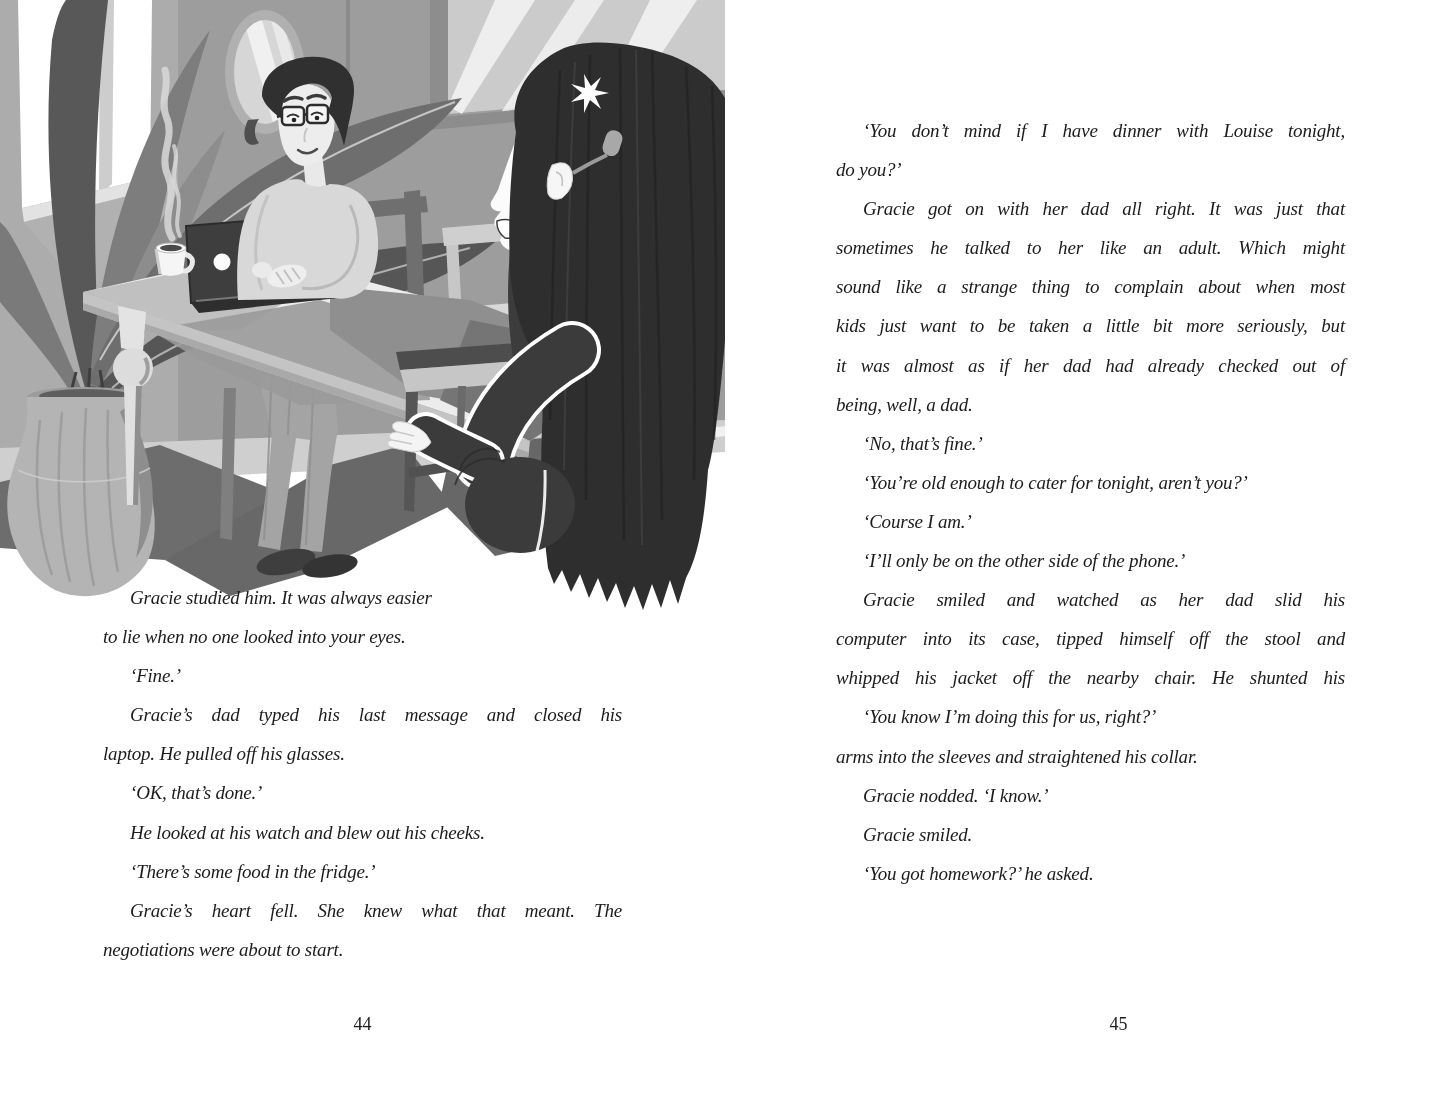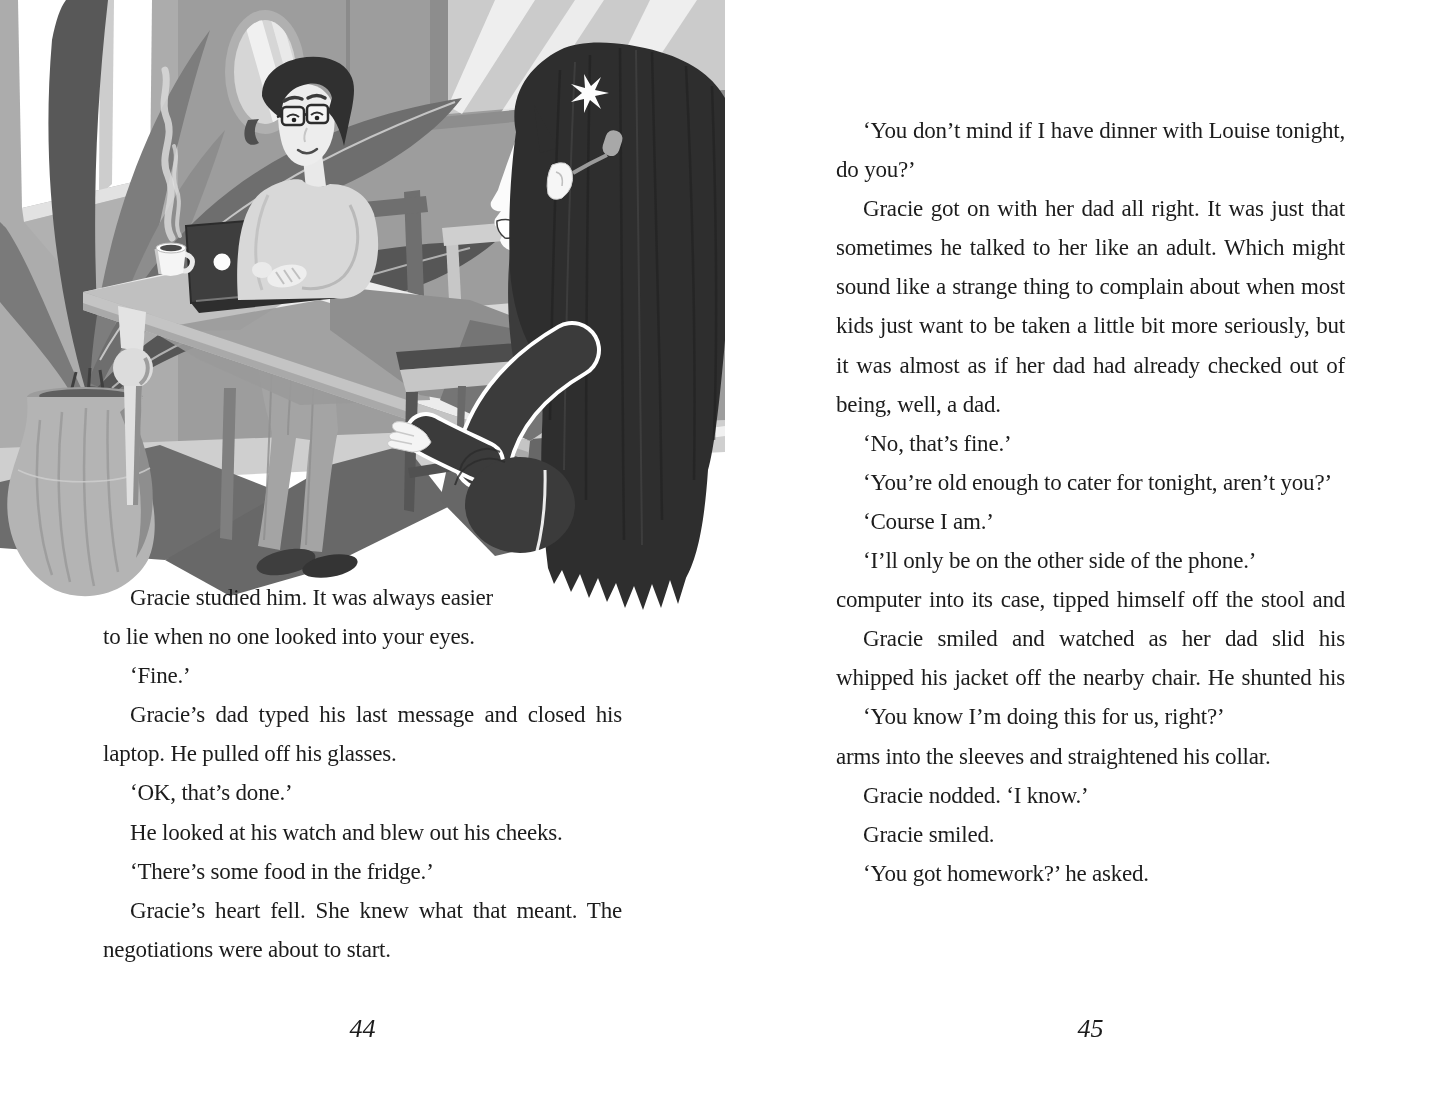--- a/index.html
+++ b/index.html
@@ -1,29 +1,29 @@
 <!DOCTYPE html>
 <html><head>
 <meta charset="utf-8">
 <style>
   html,body{margin:0;padding:0;}
   body{
     width:1445px;height:1095px;background:#ffffff;position:relative;
     font-family:"Liberation Serif", serif;color:#1c1c1c;overflow:hidden;
   }
   .illustration{position:absolute;left:0;top:0;width:725px;height:620px;}
-  .textblock{position:absolute;font-size:23px;line-height:39.1px;letter-spacing:-0.2px;}
+  .textblock{position:absolute;font-size:19px;line-height:39.1px;letter-spacing:-0.2px;font-style:italic;}
   .textblock-left{left:103px;top:578px;width:519px;}
   .textblock-right{left:836px;top:111px;width:509px;}
   .line{white-space:pre-wrap;}
   .line.indent{text-indent:27px;}
   .line.j{text-align:justify;text-align-last:justify;}
-  .pagenum{position:absolute;top:1014px;font-size:26px;text-align:center;font-style:italic;}
+  .pagenum{position:absolute;top:1014px;font-size:18px;text-align:center;}
   .pagenum-left{left:103px;width:519px;}
-  .pagenum-right{left:836px;width:509px;}
+  .pagenum-right{left:864px;width:509px;}
 </style>
 </head>
 <body>
 
 <svg class="illustration" viewBox="0 0 725 620" aria-hidden="true">
 
   <rect x="0" y="0" width="725" height="455" fill="#9d9d9d"></rect>
   <rect x="0" y="0" width="178" height="470" fill="#acacac"></rect>
   <rect x="346" y="0" width="4" height="78" fill="#8b8b8b"></rect>
 
@@ -217,22 +217,22 @@
     <div class="line indent j">Gracie got on with her dad all right. It was just that</div>
     <div class="line j">sometimes he talked to her like an adult. Which might</div>
     <div class="line j">sound like a strange thing to complain about when most</div>
     <div class="line j">kids just want to be taken a little bit more seriously, but</div>
     <div class="line j">it was almost as if her dad had already checked out of</div>
     <div class="line">being, well, a dad.</div>
     <div class="line indent">‘No, that’s fine.’</div>
     <div class="line indent">‘You’re old enough to cater for tonight, aren’t you?’</div>
     <div class="line indent">‘Course I am.’</div>
     <div class="line indent">‘I’ll only be on the other side of the phone.’</div>
+    <div class="line indent j">Gracie smiled and watched as her dad slid his</div>
     <div class="line j">computer into its case, tipped himself off the stool and</div>
-    <div class="line indent j">Gracie smiled and watched as her dad slid his</div>
     <div class="line j">whipped his jacket off the nearby chair. He shunted his</div>
     <div class="line indent">‘You know I’m doing this for us, right?’</div>
     <div class="line">arms into the sleeves and straightened his collar.</div>
     <div class="line indent">Gracie nodded. ‘I know.’</div>
     <div class="line indent">Gracie smiled.</div>
     <div class="line indent">‘You got homework?’ he asked.</div>
   </div>
 <div class="pagenum pagenum-right">45</div>
 
 </body></html>

